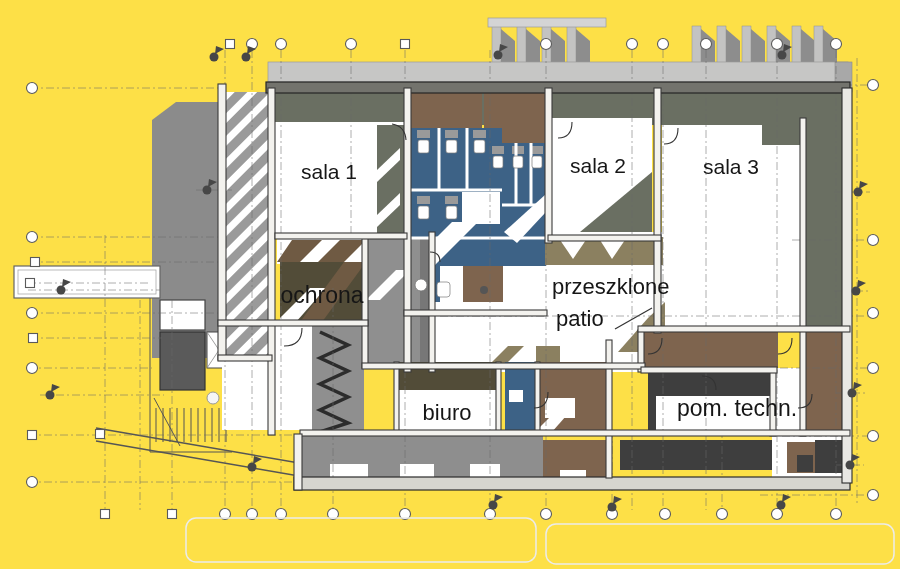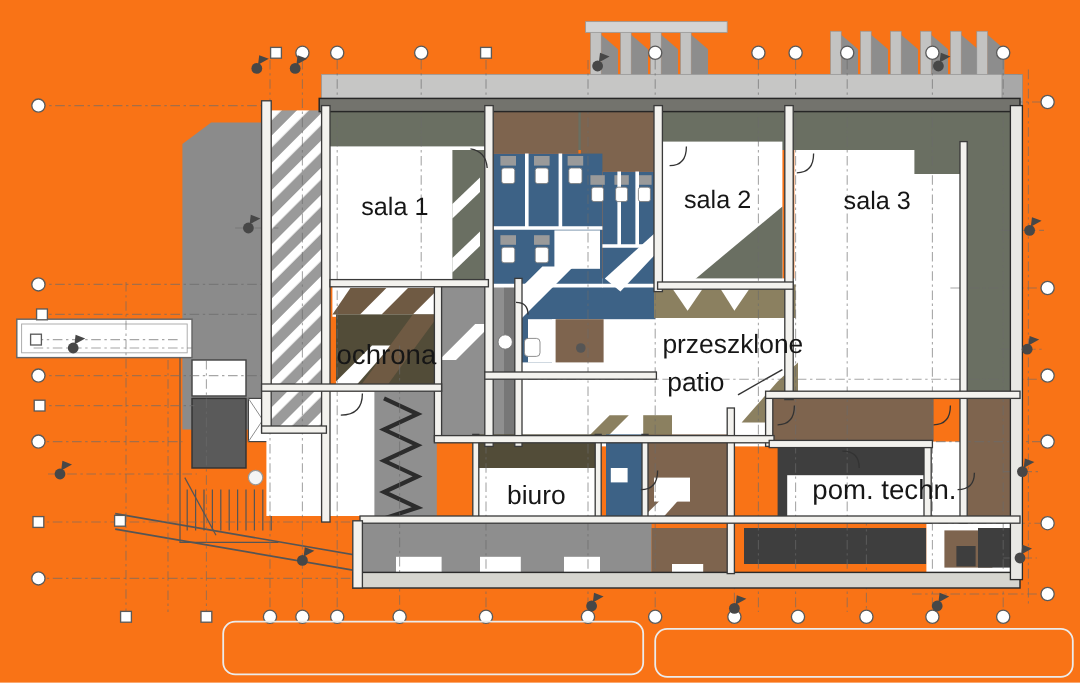--- a/index.html
+++ b/index.html
@@ -1,16 +1,16 @@
 <!DOCTYPE html>
 <html style="--olive: #6a6f62; --darkolive: #524c38; --brown: #7e644e; --brown2: #6f5a43; --blue: #3d6286; --khaki: #8b8060; --canopy: #c6c6c5; --finshadow: #8d8d8d; --shadow: #8b8b8b; --dark: #3e3e3e; --corridor: #8f8f8f; --wallline: #3a3a3a; --ink: #161616;"><head>
 <meta charset="utf-8">
 <style>
   html,body{margin:0;padding:0;background:#ffffff;}
-  #stage{position:relative;width:900px;height:569px;background:#f97316;overflow:hidden;
+  #stage{position:relative;width:900px;height:569px;background:#fde047;overflow:hidden;
          font-family:"Liberation Sans", sans-serif;}
   svg{display:block}
   :root{
     --olive:#6a6f62; --darkolive:#524c38; --brown:#7e644e; --brown2:#6f5a43;
     --blue:#3d6286; --khaki:#8b8060; --canopy:#c6c6c5; --finshadow:#8d8d8d;
     --shadow:#8b8b8b; --dark:#3e3e3e; --corridor:#8f8f8f; --wallline:#3a3a3a;
     --ink:#161616;
   }
   .olive{fill:var(--olive)} .darkolive{fill:var(--darkolive)}
   .brown{fill:var(--brown)} .brown2{fill:var(--brown2)}

